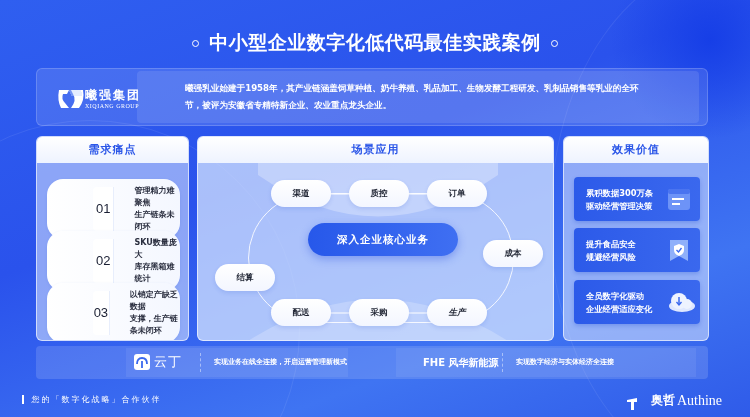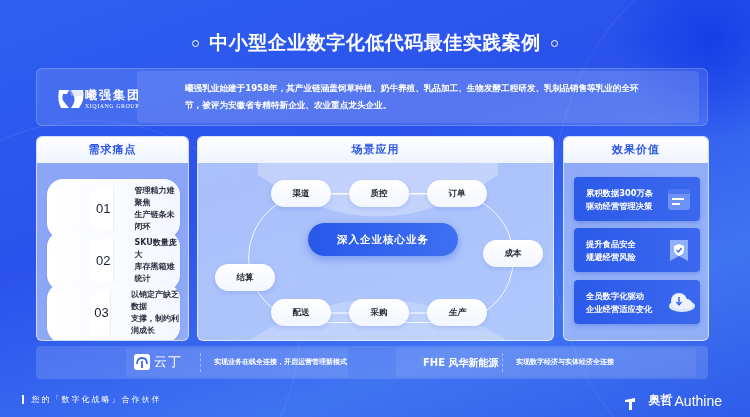--- a/index.html
+++ b/index.html
@@ -125,21 +125,21 @@
   .yunding-name { margin-left: 4px; font-size: 13px; color: #fff; letter-spacing: 1px; line-height: 16px; }
   .vdiv { position: absolute; top: 7px; width: 0; height: 19px; border-left: 1px dashed rgba(255,255,255,0.45); }
   .case-desc { position: absolute; top: 0; line-height: 33px; font-size: 7px; color: #fff; font-weight: bold; }
   .fhe { position: absolute; left: 387px; top: 0; line-height: 33px; font-size: 10px; font-weight: bold; color: #fff; }
 
   .slogan { position: absolute; left: 22px; top: 394px; font-size: 8px; color: #fff; letter-spacing: 2px; }
   .slogan .bar { display: inline-block; width: 1.5px; height: 9px; background: #fff; vertical-align: middle; margin-right: 8px; }
   .brand { position: absolute; right: 28px; top: 392px; display: flex; align-items: center; }
   .brand-mark { width: 12px; height: 12px; position: relative; }
   .brand-cn { font-size: 12px; color: #fff; font-weight: bold; margin-left: 12px; }
-  .brand-en { font-family: Liberation Sans, sans-serif; font-size: 14px; color: #fff; margin-left: 2px; }
+  .brand-en { font-family: Liberation Serif, serif; font-size: 14px; color: #fff; margin-left: 2px; }
 </style>
 </head>
 <body>
 
 <div class="bg-glow-tr"></div>
 <div class="bg-arc" style="left:-120px; top:120px; width:420px; height:420px;"></div>
 <div class="bg-arc" style="right:-160px; top:-40px; width:360px; height:520px;"></div>
 
 <h1 class="title">
   <span class="dot"></span><span>中小型企业数字化低代码最佳实践案例</span><span class="dot"></span>
@@ -176,21 +176,21 @@
     <div class="num">02</div>
     <div class="txt">
       <div>SKU数量庞大</div>
       <div>库存黑箱难统计</div>
     </div>
   </div>
   <div class="pain-card" style="top:146px;">
     <div class="num">03</div>
     <div class="txt">
       <div>以销定产缺乏数据</div>
-      <div>支撑，制约利润成长</div>
+      <div>支撑，生产链条未闭环</div>
     </div>
   </div>
 </section>
 
 <section class="panel mid">
   <div class="panel-head">场景应用</div>
   <div class="mid-body">
     <svg style="position:absolute;left:0;top:0;" width="357" height="179">
       <path d="M60 12 Q180 95 300 12 L300 0 L60 0 Z" fill="rgba(255,255,255,0.28)"></path>
       <path d="M50 178 Q180 95 310 178 Z" fill="rgba(255,255,255,0.22)"></path>

